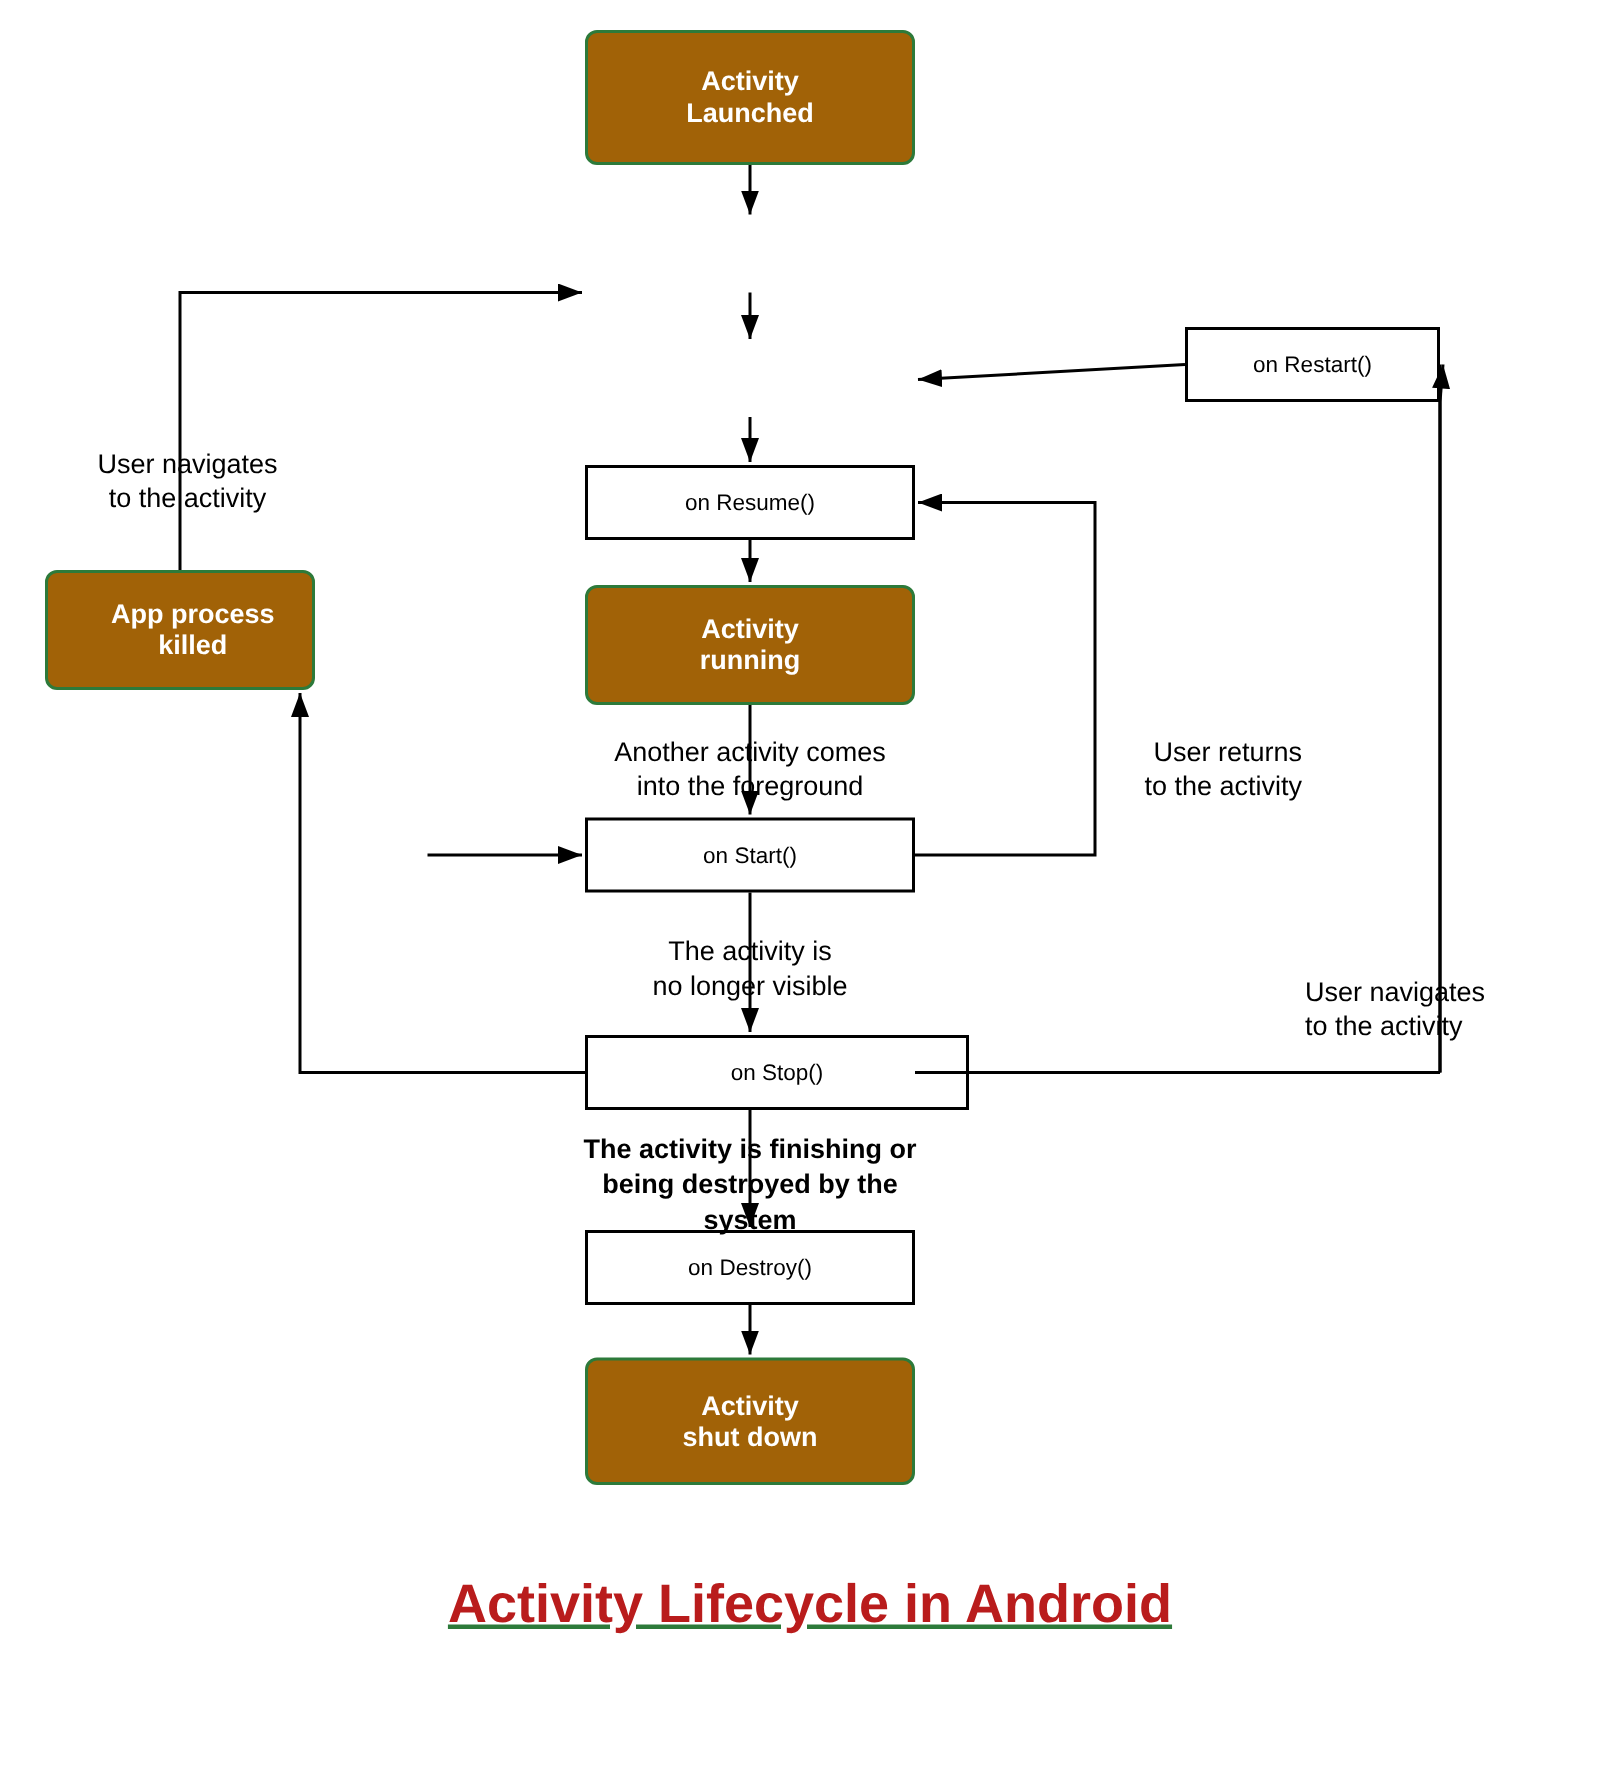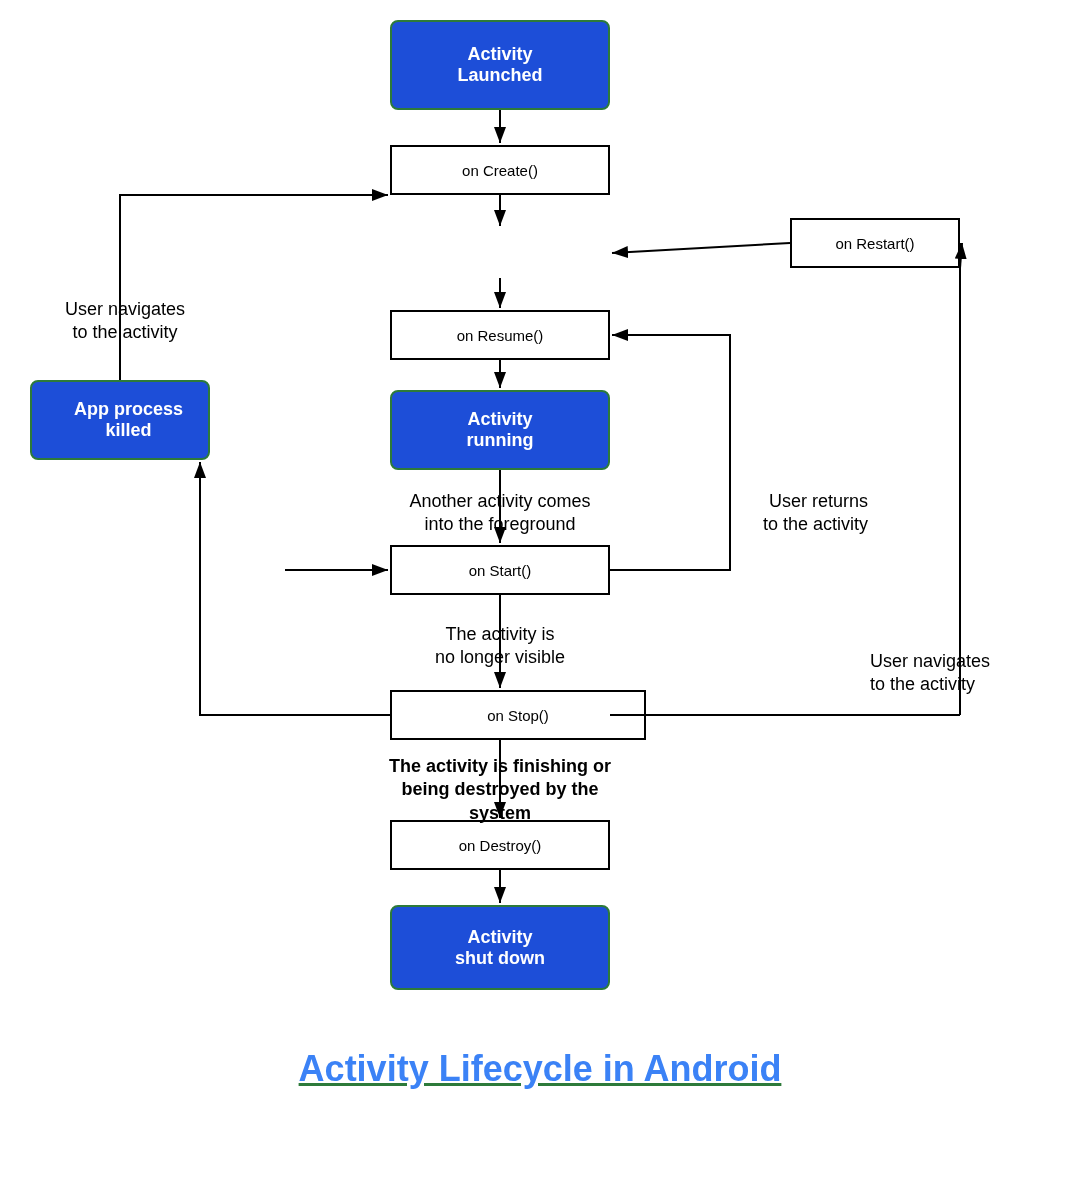--- a/index.html
+++ b/index.html
@@ -20,21 +20,21 @@
       position: absolute;
       display: flex;
       align-items: center;
       justify-content: center;
       text-align: center;
       border: 2px solid #000;
       background: #fff;
       font-size: 15px;
     }
     .node-green {
-      background: #1d4ed8;
+      background: #a16207;
       color: #fff;
       border: 2px solid #2d7a3a;
       border-radius: 8px;
       font-weight: bold;
       font-size: 18px;
     }
     .node-rect {
       background: #fff;
       border: 2px solid #000;
     }
@@ -55,38 +55,35 @@
     }
     .title-container {
       position: absolute;
       bottom: 20px;
       width: 100%;
       text-align: center;
     }
     .title-text {
       font-size: 36px;
       font-weight: bold;
-      color: #3b82f6;
+      color: #b91c1c;
       text-decoration: underline;
       text-decoration-color: #2d7a3a;
     }
   </style>
 </head>
 <body>
 
 <div class="diagram-container">
 
   <div class="node node-green" style="left:390px; top:20px; width:220px; height:90px;">
     <span style="white-space:pre-line;">Activity
 Launched</span>
   </div>
 
-  <div class="node node-rect" style="left:390px; top:145px; width:220px; height:50px;">
-    <span>on Create()</span>
-  </div>
 
 
   <div class="node node-rect" style="left:790px; top:218px; width:170px; height:50px;">
     <span>on Restart()</span>
   </div>
 
   <div class="node node-rect" style="left:390px; top:310px; width:220px; height:50px;">
     <span>on Resume()</span>
   </div>
 

